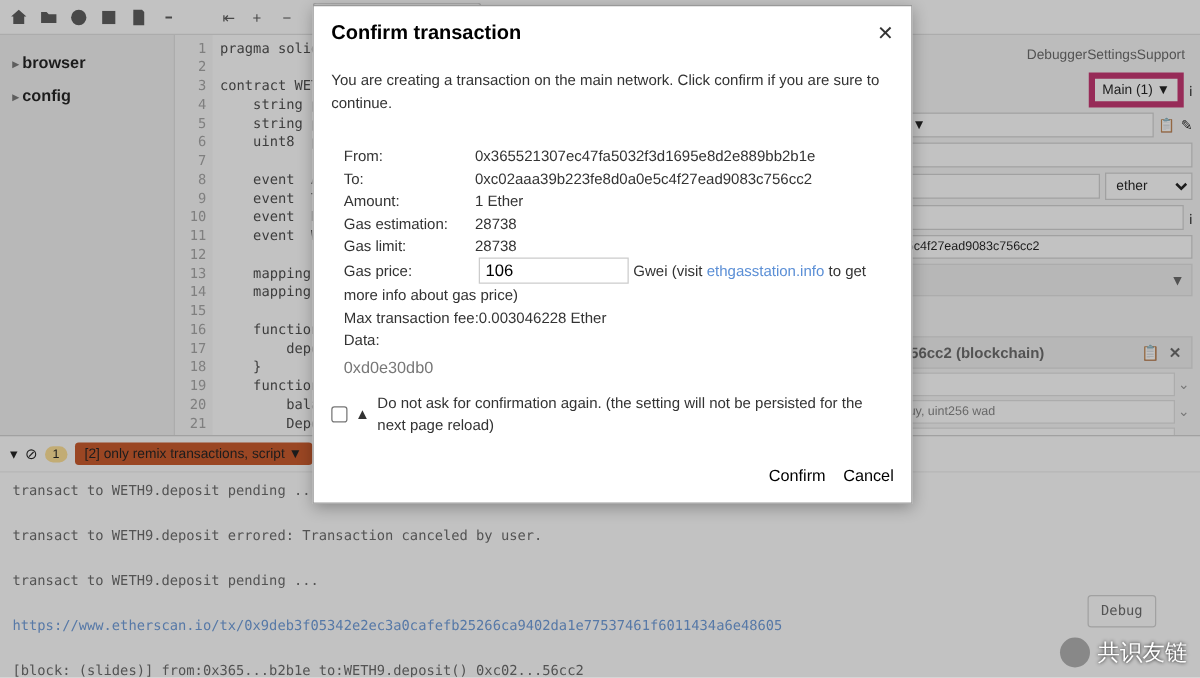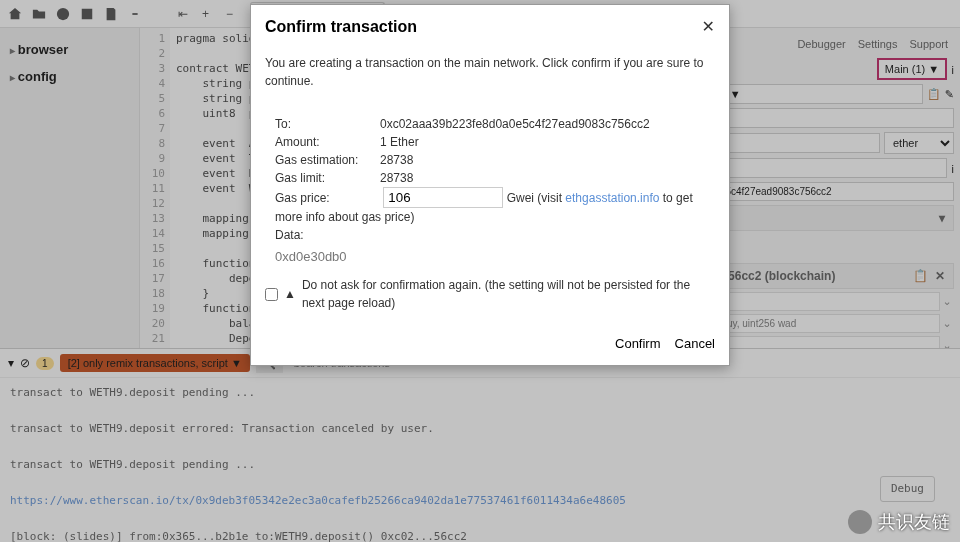--- a/index.html
+++ b/index.html
@@ -9,36 +9,36 @@
 .mainrow{display:flex;height:320px;}
 .sidebar{width:140px;background:#f0f0f0;border-right:1px solid #ddd;padding:8px 0;}
 .sidebar .item{padding:6px 10px;font-weight:bold;font-size:13px;cursor:pointer;}
 .sidebar .item:before{content:'▸ ';color:#666;font-size:10px;}
 .editor{flex:1;display:flex;flex-direction:column;background:#fff;min-width:0;}
 .etab{background:#fff;border:1px solid #ccc;border-bottom:none;padding:4px 10px;font-size:12px;font-weight:bold;border-radius:3px 3px 0 0;}
 .editor-body{flex:1;display:flex;overflow:hidden;font-family:Consolas,Menlo,monospace;font-size:11px;}
 .gutter{width:30px;background:#f7f7f7;text-align:right;padding:3px 5px 0 0;color:#999;line-height:15px;}
 .code{flex:1;padding:3px 0 0 6px;line-height:15px;white-space:pre;color:#333;overflow:hidden;}
 .rightpanel{width:360px;background:#f6f6f6;border-left:1px solid #ddd;padding:6px;overflow:hidden;font-size:11px;}
-.rightmenu{display:flex;gap:12px;padding:4px 6px;color:#555;}
+.rightmenu{display:flex;padding:4px 6px;color:#555;}
 .fieldrow{display:flex;align-items:center;gap:4px;margin:4px 0;}
 .fieldrow input,.fieldrow select{border:1px solid #ccc;padding:3px 4px;font-size:11px;background:#fff;}
 .contracthdr{background:#eee;padding:5px 8px;font-size:12px;font-weight:bold;color:#555;display:flex;align-items:center;justify-content:space-between;margin-top:4px;border:1px solid #ddd;}
 .funcrow{display:flex;align-items:center;margin:3px 0;gap:0;}
 .funcbtn{width:70px;padding:4px 6px;font-size:10px;text-align:center;color:#fff;border-radius:2px 0 0 2px;cursor:pointer;}
 .funcbtn.pink{background:#e88;}
 .funcinput{flex:1;border:1px solid #ddd;padding:3px 5px;font-size:10px;color:#888;background:#fff;}
 .expander{width:14px;text-align:center;color:#888;cursor:pointer;}
 .console{height:194px;border-top:1px solid #ccc;background:#fff;display:flex;flex-direction:column;}
 .console-hd{display:flex;align-items:center;gap:6px;padding:4px 8px;border-bottom:1px solid #eee;}
 .cpill{background:#c2410c;padding:3px 8px;border-radius:3px;font-size:11px;}
 .csearch{border:none;padding:4px;font-size:11px;flex:1;outline:none;color:#888;}
 .console-body{flex:1;padding:6px 10px;font-family:Consolas,Menlo,monospace;font-size:11px;color:#555;line-height:18px;overflow:hidden;position:relative;}
 .console-body a{color:#5b8fd6;}
-.dbgbtn{position:absolute;right:25px;bottom:40px;border:1px solid #ccc;background:#fff;padding:3px 10px;border-radius:3px;font-size:11px;}
+.dbgbtn{position:absolute;right:35px;bottom:40px;border:1px solid #ccc;background:#fff;padding:3px 10px;border-radius:3px;font-size:11px;}
 .overlay{position:absolute;inset:0;background:rgba(80,80,80,0.35);}
 .modal{position:absolute;left:250px;top:4px;width:480px;background:#fff;border:1px solid #999;box-shadow:0 3px 12px rgba(0,0,0,.3);z-index:10;}
 .modal-hd{padding:12px 14px;display:flex;justify-content:space-between;align-items:center;}
 .modal-hd h3{font-size:16px;font-weight:bold;}
 .modal-close{font-size:16px;cursor:pointer;color:#333;}
 .modal-body{padding:6px 14px 10px;font-size:12px;color:#333;line-height:18px;}
 .modal-body .lab{display:inline-block;min-width:105px;}
 .gasprice-input{width:120px;border:1px solid #ccc;padding:2px 4px;}
 .modal-body a{color:#5b8fd6;}
 .txdata{color:#777;font-size:13px;padding:4px 0 6px;}
@@ -136,21 +136,21 @@
     </div>
   </div>
 
   <div class="rightpanel">
     <div class="rightmenu" style="justify-content:flex-end">
       <span>Debugger</span>
       <span>Settings</span>
       <span>Support</span>
     </div>
     <div class="fieldrow" style="justify-content:flex-end">
-      <span style="border:2px solid #be185d;padding:3px 6px;background:#fff;">Main (1) ▼</span>
+      <span style="border:5px solid #be185d;padding:3px 6px;background:#fff;">Main (1) ▼</span>
       <span>ℹ</span>
     </div>
     <div class="fieldrow">
       <input style="flex: 1 1 0%;" value="0x14213863911366872 ▼">
       <span>📋</span>
       <span>✎</span>
     </div>
     <div class="fieldrow">
       <input style="flex: 1 1 0%;">
     </div>
@@ -213,29 +213,31 @@
 <div class="overlay"></div>
 
 <div class="modal">
   <div class="modal-hd">
     <h3>Confirm transaction</h3>
     <span class="modal-close">✕</span>
   </div>
   <div class="modal-body">
     <p style="margin-bottom:25px">You are creating a transaction on the main network. Click confirm if you are sure to continue.</p>
     <div style="padding-left:10px">
+      <div><span class="lab">From:</span><span>0x365521307ec47fa5032f3d1695e8d2e889bb2b1e</span></div>
       <div><span class="lab">To:</span><span>0xc02aaa39b223fe8d0a0e5c4f27ead9083c756cc2</span></div>
       <div><span class="lab">Amount:</span><span>1 Ether</span></div>
       <div><span class="lab">Gas estimation:</span><span>28738</span></div>
       <div><span class="lab">Gas limit:</span><span>28738</span></div>
       <div>
         <span class="lab">Gas price:</span>
         <input class="gasprice-input" value="106" style="">
         <span>Gwei (visit </span><a>ethgasstation.info</a><span> to get more info about gas price)</span>
       </div>
+      <div><span class="lab">Max transaction fee:</span><span>0.003046228 Ether</span></div>
       <div><span class="lab">Data:</span></div>
       <div class="txdata">0xd0e30db0</div>
     </div>
     <div class="skipline">
       <input type="checkbox" style="">
       <span>▲</span>
       <span>Do not ask for confirmation again. (the setting will not be persisted for the next page reload)</span>
     </div>
   </div>
   <div class="modal-ft">

